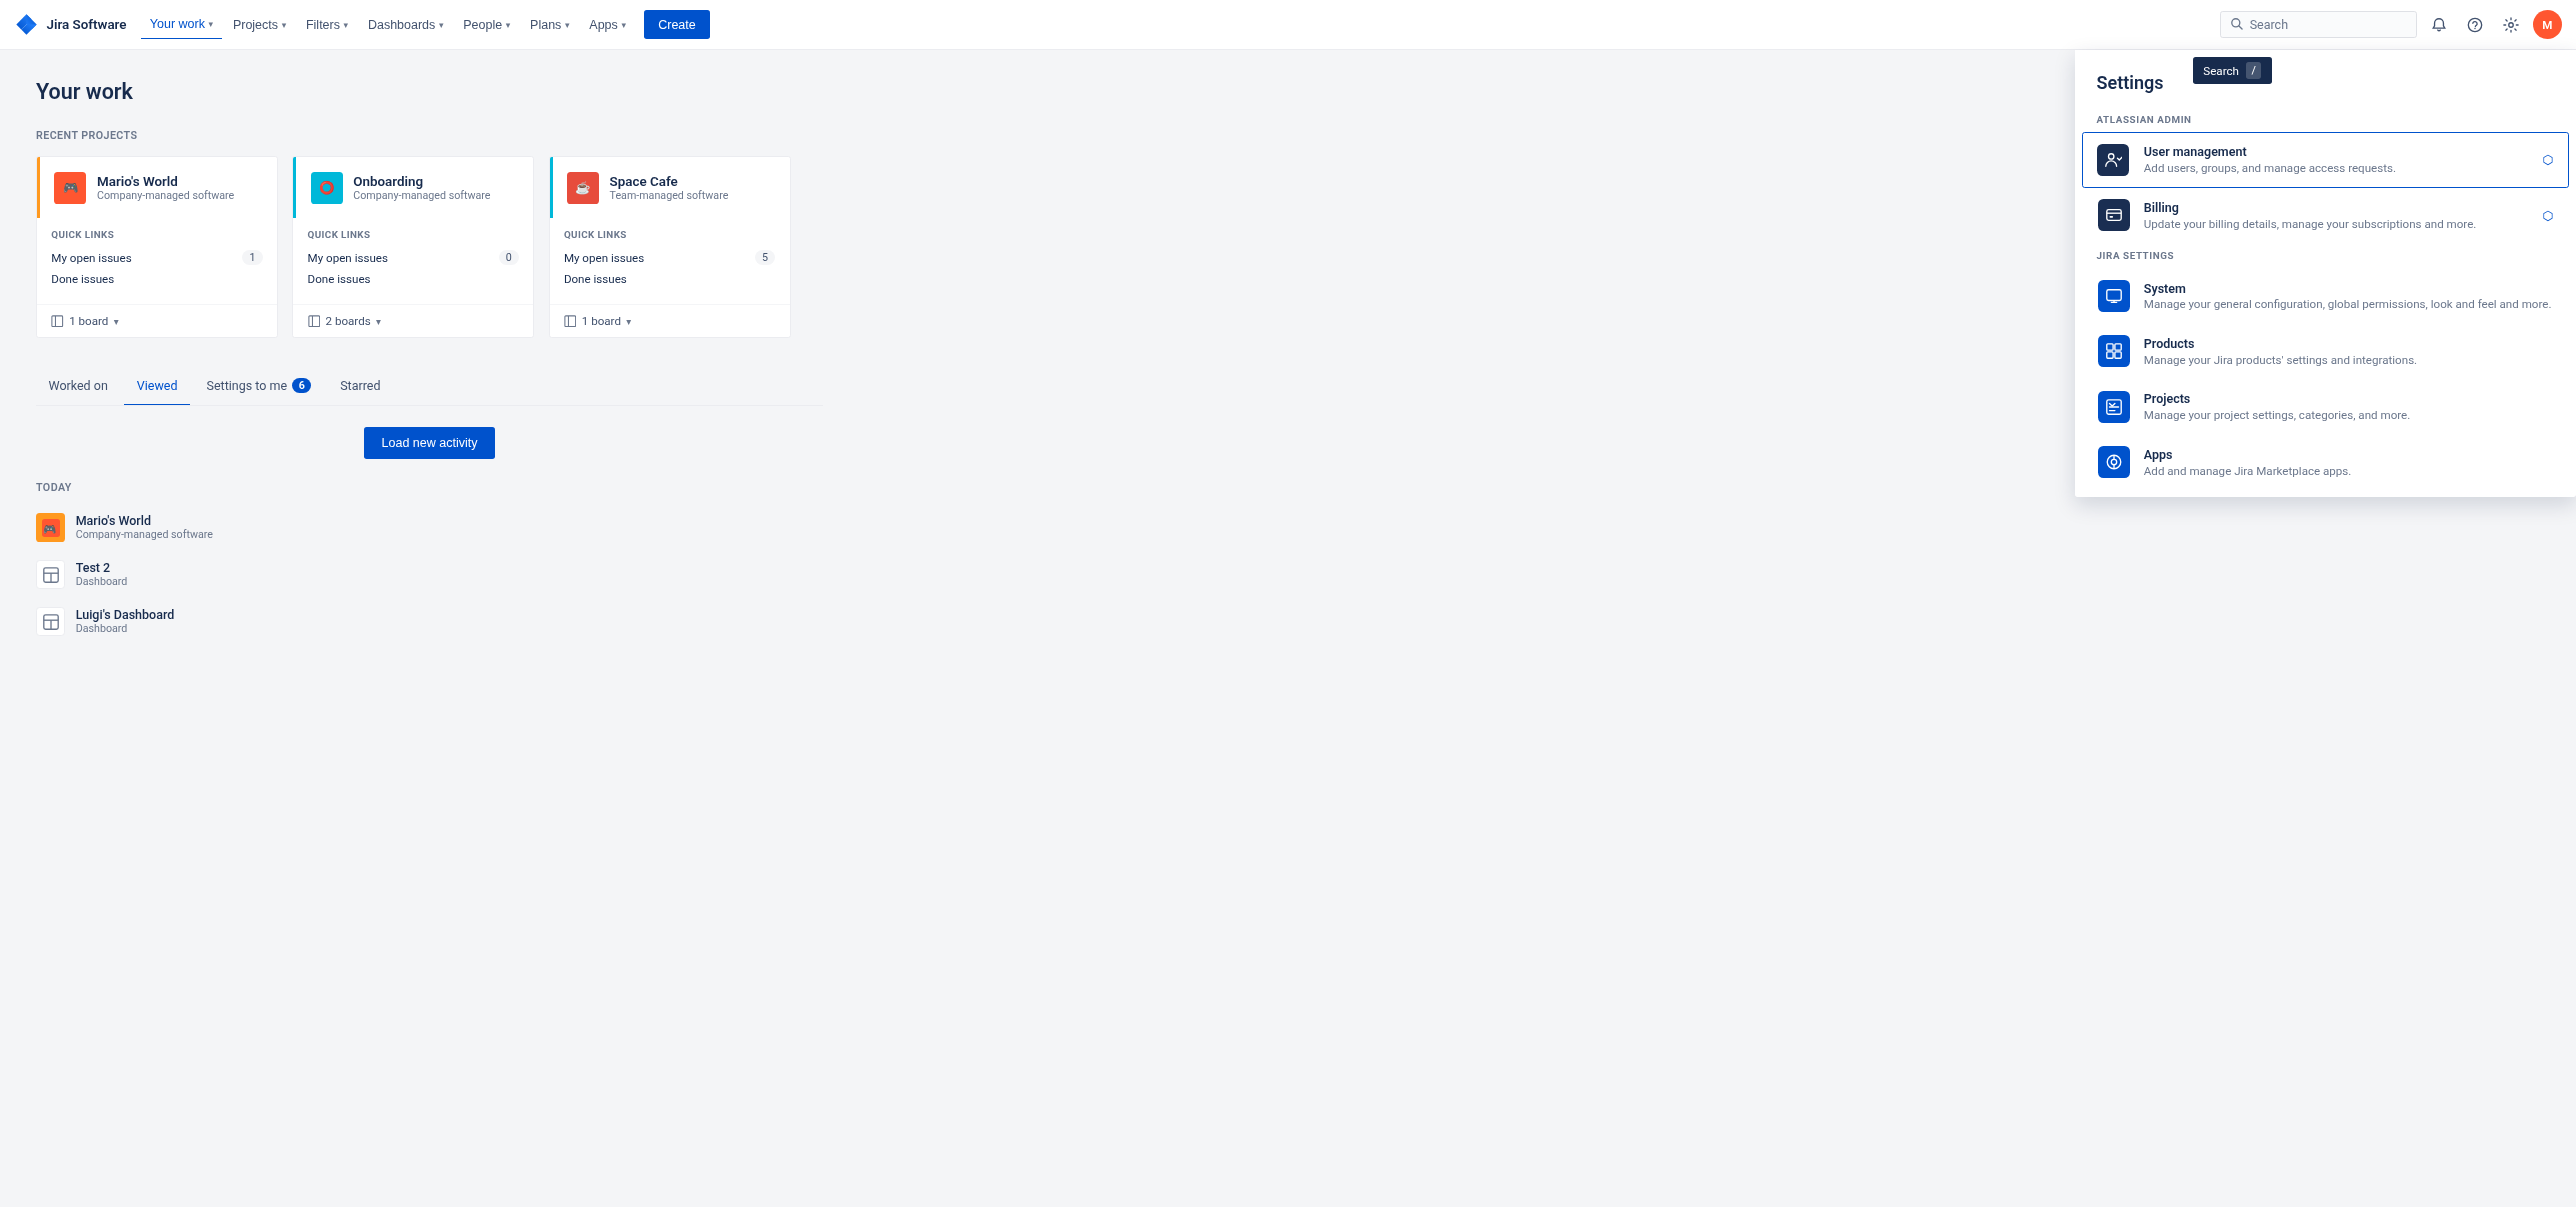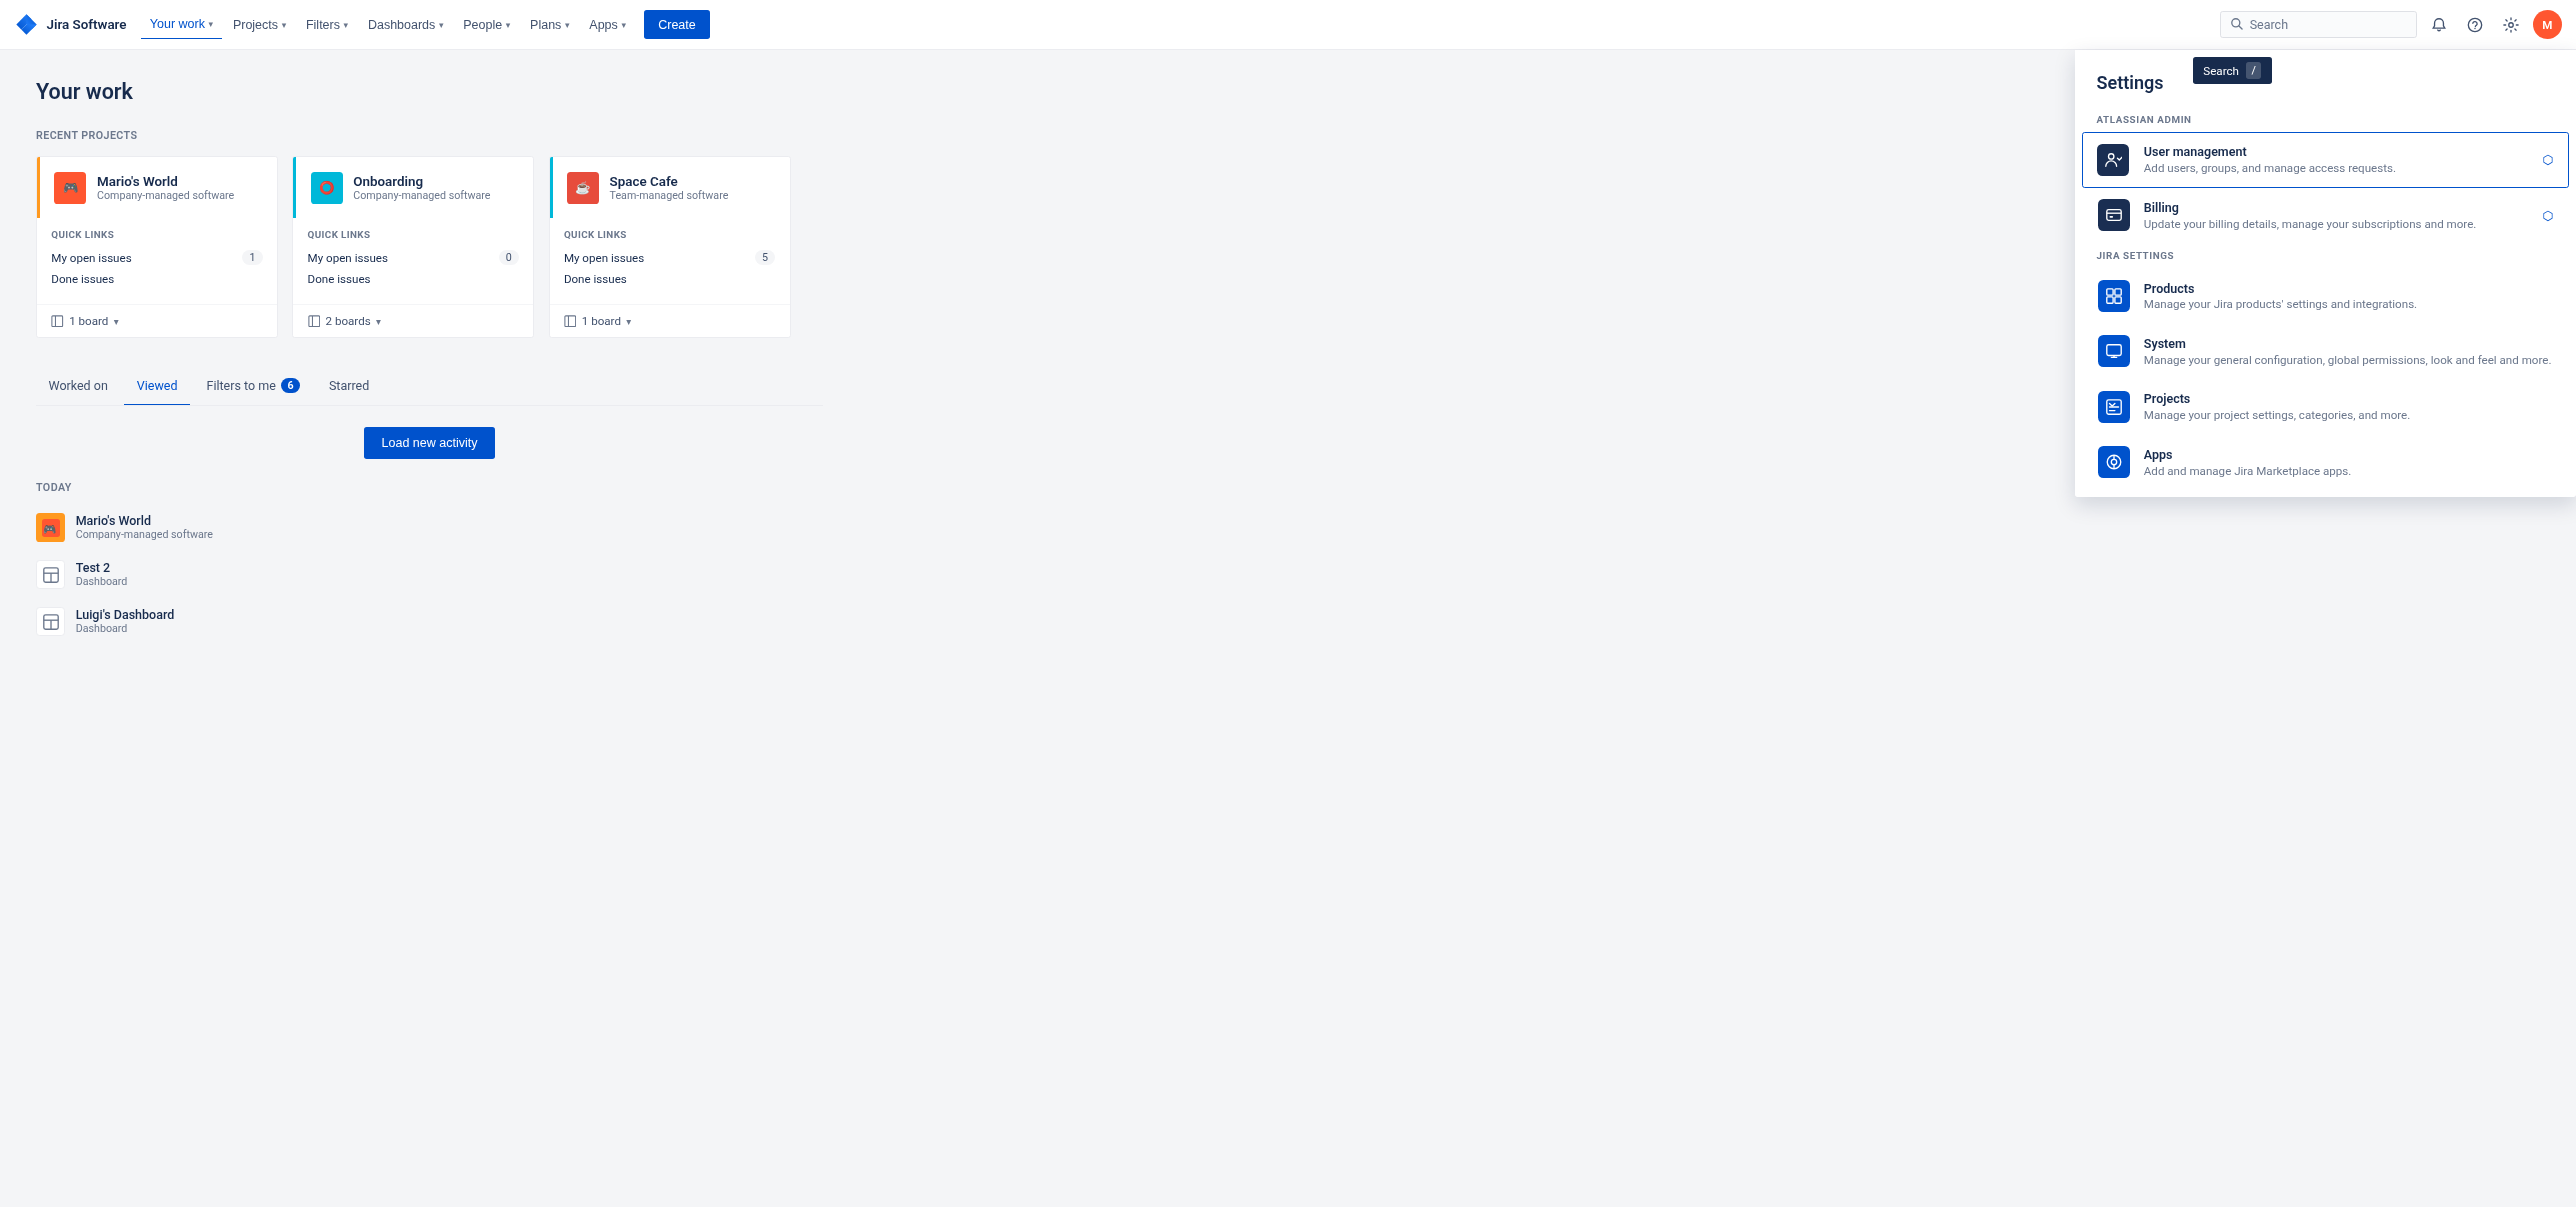--- a/index.html
+++ b/index.html
@@ -569,21 +569,21 @@
   </div>
 
   <div class="tabs-row">
     <div class="tab">
       <span>Worked on</span>
     </div>
     <div class="tab active">
       <span>Viewed</span>
     </div>
     <div class="tab">
-      <span>Filters to me</span>
+      <span>Settings to me</span>
       <span class="tab-badge">6</span>
     </div>
     <div class="tab">
       <span>Starred</span>
     </div>
   </div>
 
   <button class="load-activity-btn">Load new activity</button>
 
   <div>
@@ -666,43 +666,43 @@
       <div class="settings-item-desc">Update your billing details, manage your subscriptions and more.</div>
     </div>
     <span class="external-icon">⬡</span>
   </div>
 
   <div class="settings-section-label">JIRA SETTINGS</div>
 
   <div class="settings-item">
     <div class="settings-item-icon blue">
       <svg width="18" height="18" viewBox="0 0 20 20" fill="none">
+        <rect x="2" y="3" width="16" height="12" rx="2" stroke="white" stroke-width="1.5"></rect>
+        <line x1="7" y1="17" x2="13" y2="17" stroke="white" stroke-width="1.5" stroke-linecap="round"></line>
+        <line x1="10" y1="15" x2="10" y2="17" stroke="white" stroke-width="1.5"></line>
+      </svg>
+    </div>
+    <div class="settings-item-text">
+      <div class="settings-item-name">System</div>
+      <div class="settings-item-desc">Manage your general configuration, global permissions, look and feel and more.</div>
+    </div>
+  </div>
+
+  <div class="settings-item">
+    <div class="settings-item-icon blue">
+      <svg width="18" height="18" viewBox="0 0 20 20" fill="none">
         <rect x="2" y="2" width="7" height="7" rx="1" stroke="white" stroke-width="1.5"></rect>
         <rect x="11" y="2" width="7" height="7" rx="1" stroke="white" stroke-width="1.5"></rect>
         <rect x="2" y="11" width="7" height="7" rx="1" stroke="white" stroke-width="1.5"></rect>
         <rect x="11" y="11" width="7" height="7" rx="1" stroke="white" stroke-width="1.5"></rect>
       </svg>
     </div>
     <div class="settings-item-text">
       <div class="settings-item-name">Products</div>
       <div class="settings-item-desc">Manage your Jira products' settings and integrations.</div>
-    </div>
-  </div>
-
-  <div class="settings-item">
-    <div class="settings-item-icon blue">
-      <svg width="18" height="18" viewBox="0 0 20 20" fill="none">
-        <rect x="2" y="3" width="16" height="12" rx="2" stroke="white" stroke-width="1.5"></rect>
-        <line x1="7" y1="17" x2="13" y2="17" stroke="white" stroke-width="1.5" stroke-linecap="round"></line>
-        <line x1="10" y1="15" x2="10" y2="17" stroke="white" stroke-width="1.5"></line>
-      </svg>
-    </div>
-    <div class="settings-item-text">
-      <div class="settings-item-name">System</div>
-      <div class="settings-item-desc">Manage your general configuration, global permissions, look and feel and more.</div>
     </div>
   </div>
 
   <div class="settings-item">
     <div class="settings-item-icon blue">
       <svg width="18" height="18" viewBox="0 0 20 20" fill="none">
         <rect x="2" y="2" width="16" height="16" rx="2" stroke="white" stroke-width="1.5"></rect>
         <path d="M5 10h10M5 14h6" stroke="white" stroke-width="1.5" stroke-linecap="round"></path>
         <path d="M5 6l3 3 3-3" stroke="white" stroke-width="1.5" stroke-linecap="round" stroke-linejoin="round"></path>
       </svg>

